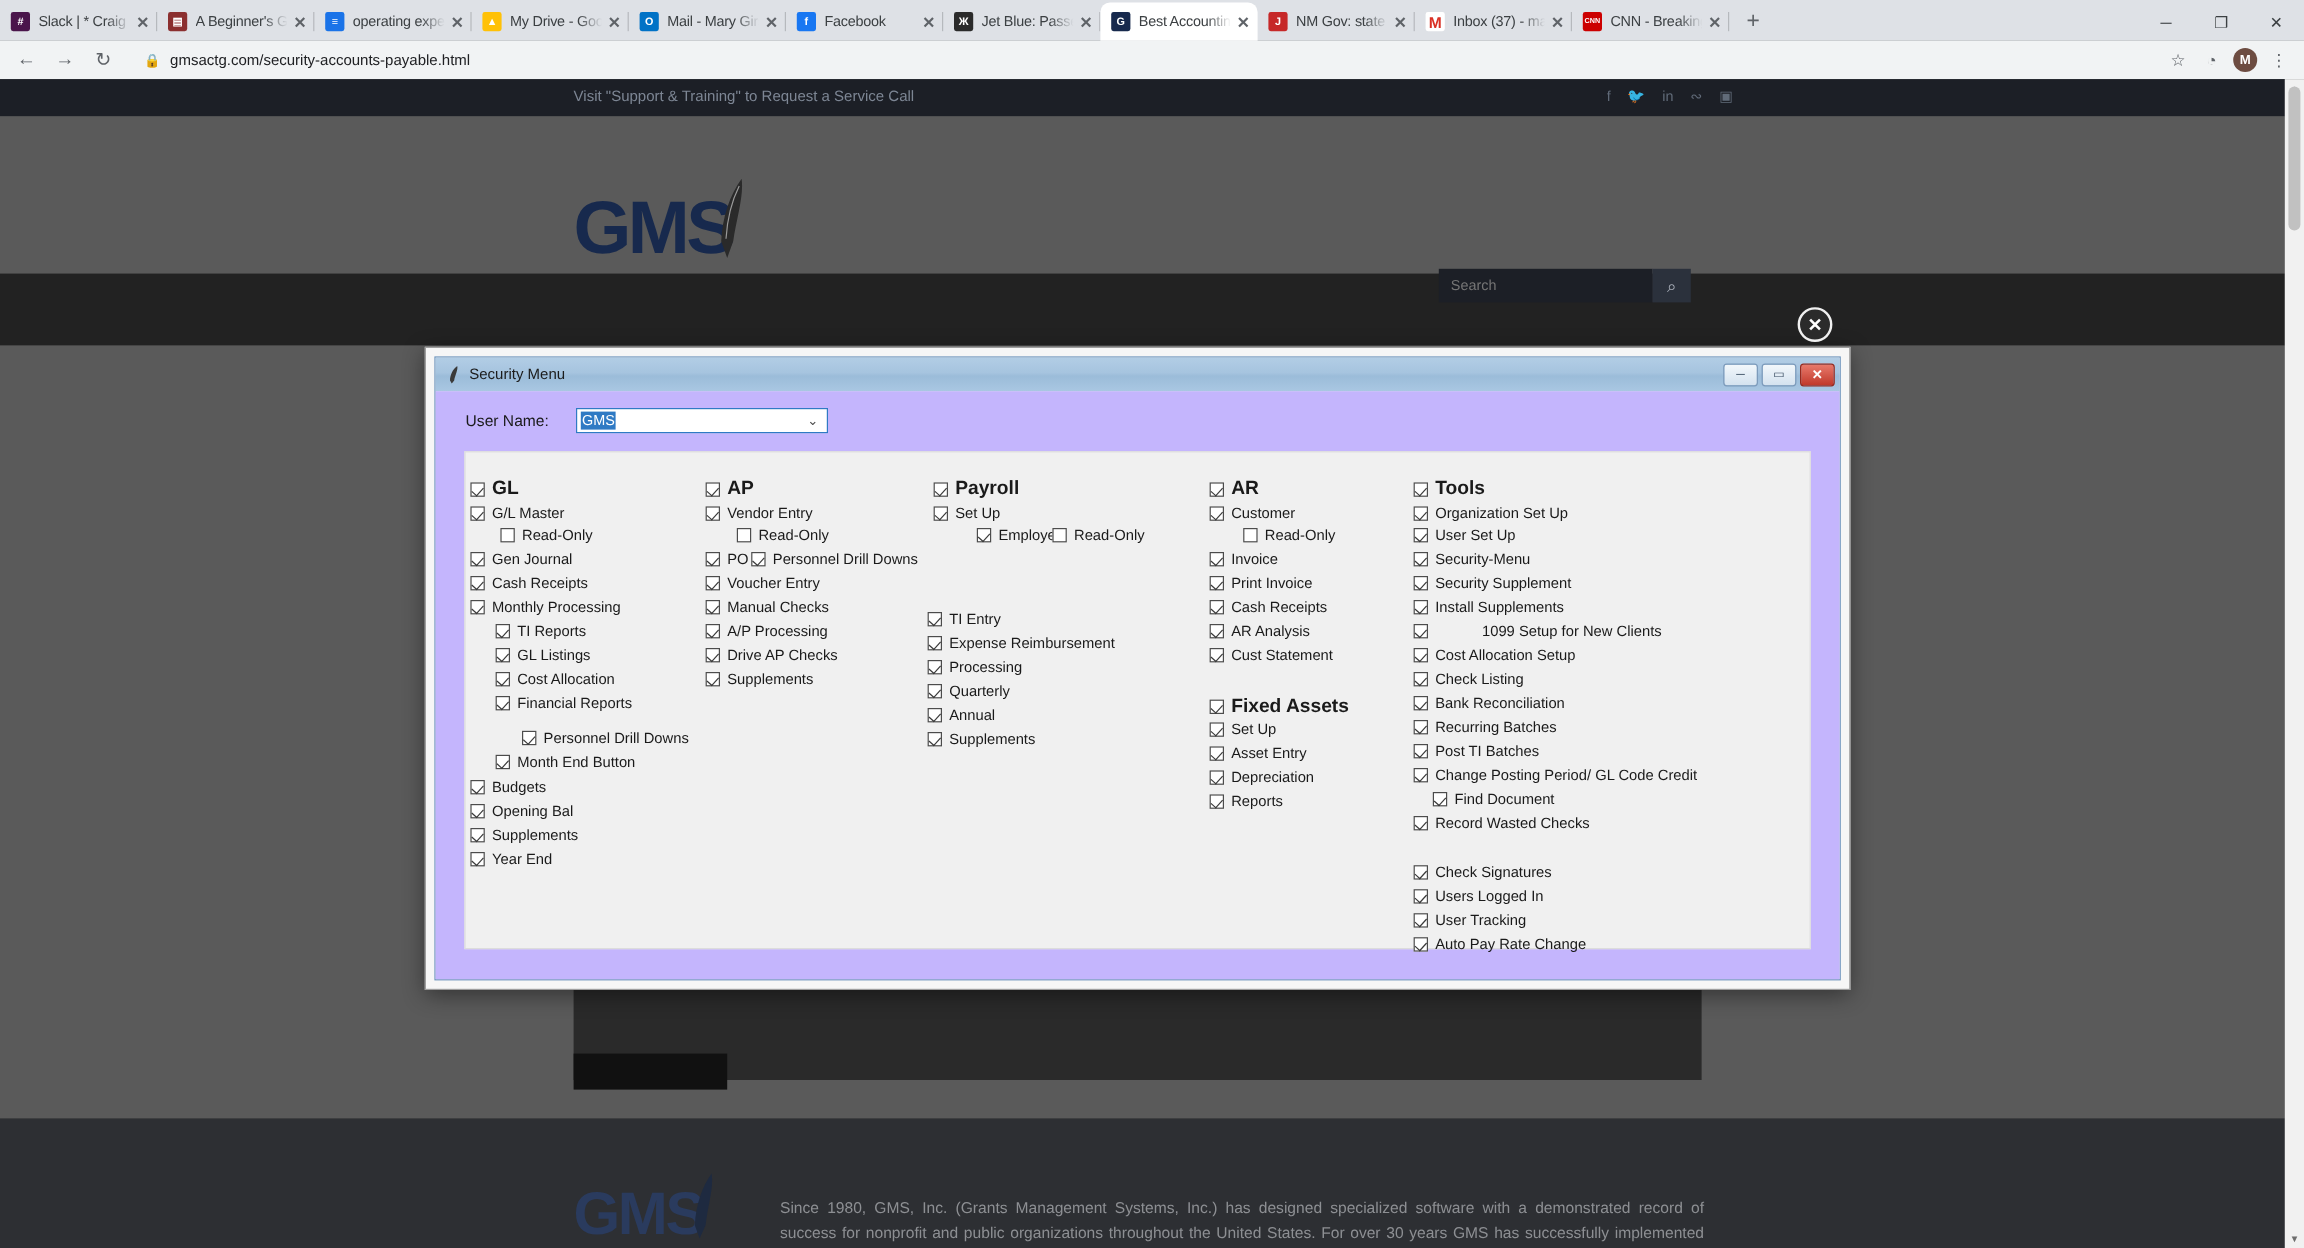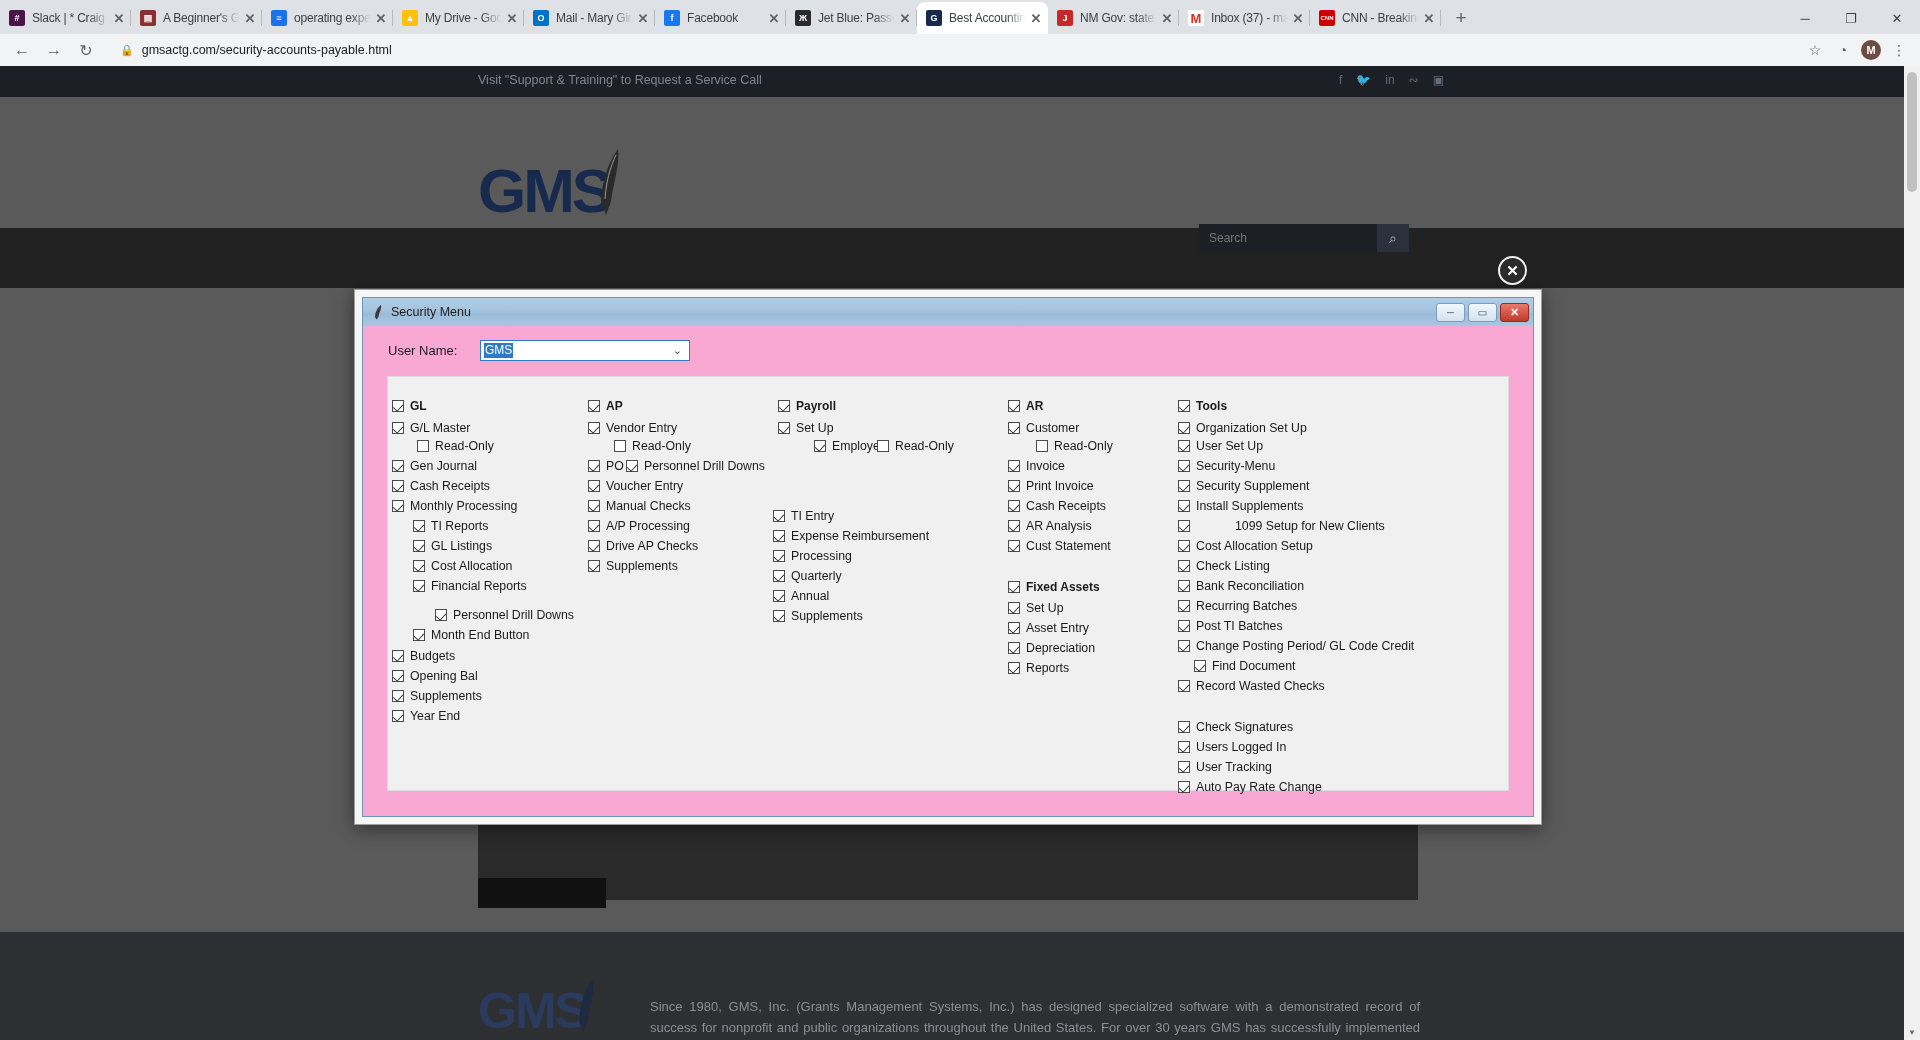--- a/index.html
+++ b/index.html
@@ -170,21 +170,21 @@
   .wbtn {
     width:29px; height:19px; border:1px solid #7d9bbb; border-radius:3px;
     display:flex; align-items:center; justify-content:center;
     background: linear-gradient(to bottom,#f2f7fb,#d4e2ef);
     font-size:10px; color:#33475c;
   }
   .wbtn.close {
     background: linear-gradient(to bottom,#e8796b,#c0392b);
     border-color:#97291d; color:#fff; font-weight:bold; font-size:11px;
   }
-  .dlg-body { position:absolute; left:0; top:28px; width:1170px; height:490px; background:#f9a8d4; }
+  .dlg-body { position:absolute; left:0; top:28px; width:1170px; height:490px; background:#c4b5fd; }
   .username-row { position:absolute; left:25px; top:14px; display:flex; align-items:center; }
   .username-label { font-size:13px; color:#1a1a1a; width:92px; }
   .combo {
     width:210px; height:21px; border:1px solid #2f7ac4; background:#fff;
     display:flex; align-items:center; position:relative;
   }
   .combo-value {
     font-size:12px; color:#fff; background:#2f7ac4; margin-left:3px;
     padding:0 1px; line-height:15px;
   }
@@ -193,21 +193,21 @@
   }
   .panel {
     position:absolute; left:24px; top:50px; width:1122px; height:415px;
     background:#f0f0f0; border:1px solid #dcdcdc;
   }
 
   .cbrow {
     position:absolute; display:flex; align-items:center; white-space:nowrap;
     font-size:12.3px; color:#1a1a1a;
   }
-  .cbrow.bold { font-weight:bold; font-size:12px; }
+  .cbrow.bold { font-weight:bold; font-size:16px; }
   .box {
     width:12px; height:12px; border:1px solid #4c4c4c; background:#fff;
     margin-right:6px; flex:none; position:relative;
   }
   .box.checked::after {
     content:""; position:absolute; left:2px; top:1px; width:5px; height:8px;
     border:solid #3a3a3a; border-width:0 1.6px 1.6px 0; transform:rotate(42deg);
   }
   .close-badge {
     position:absolute; left:1498px; top:256px; width:29px; height:29px;

